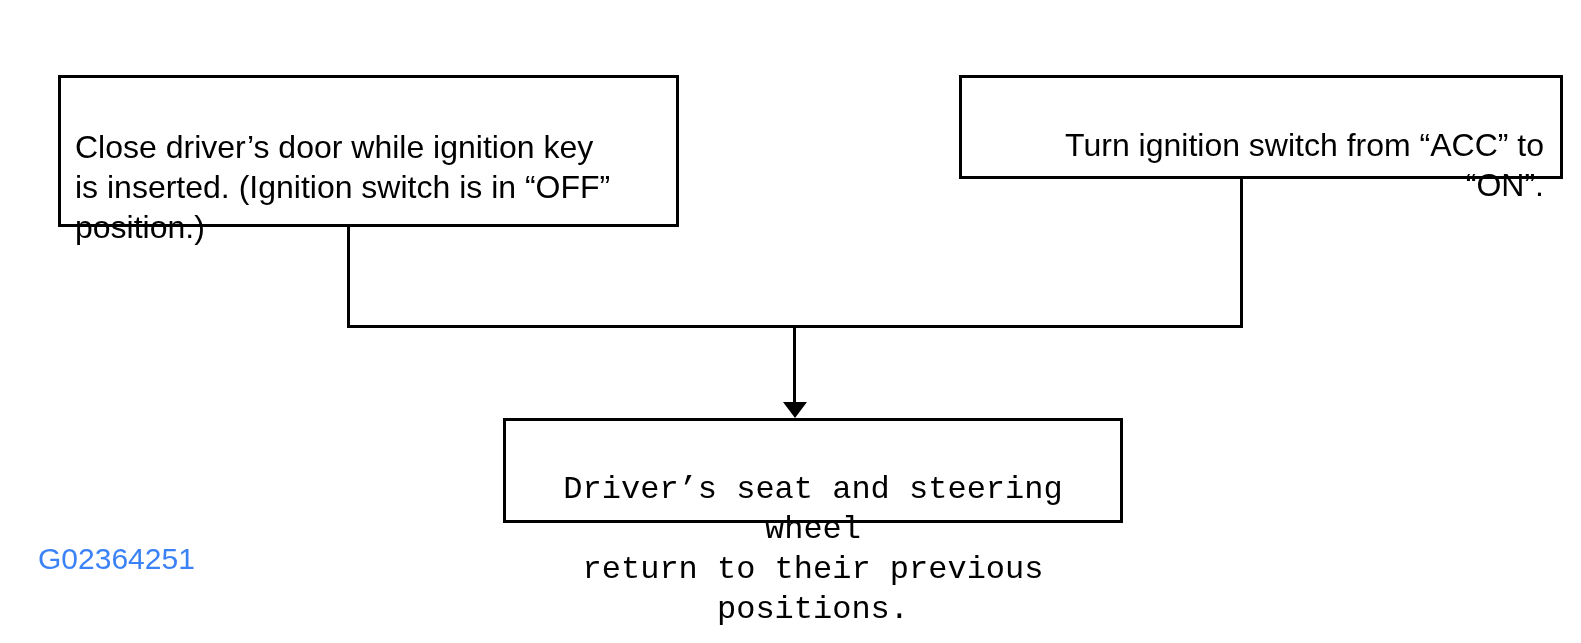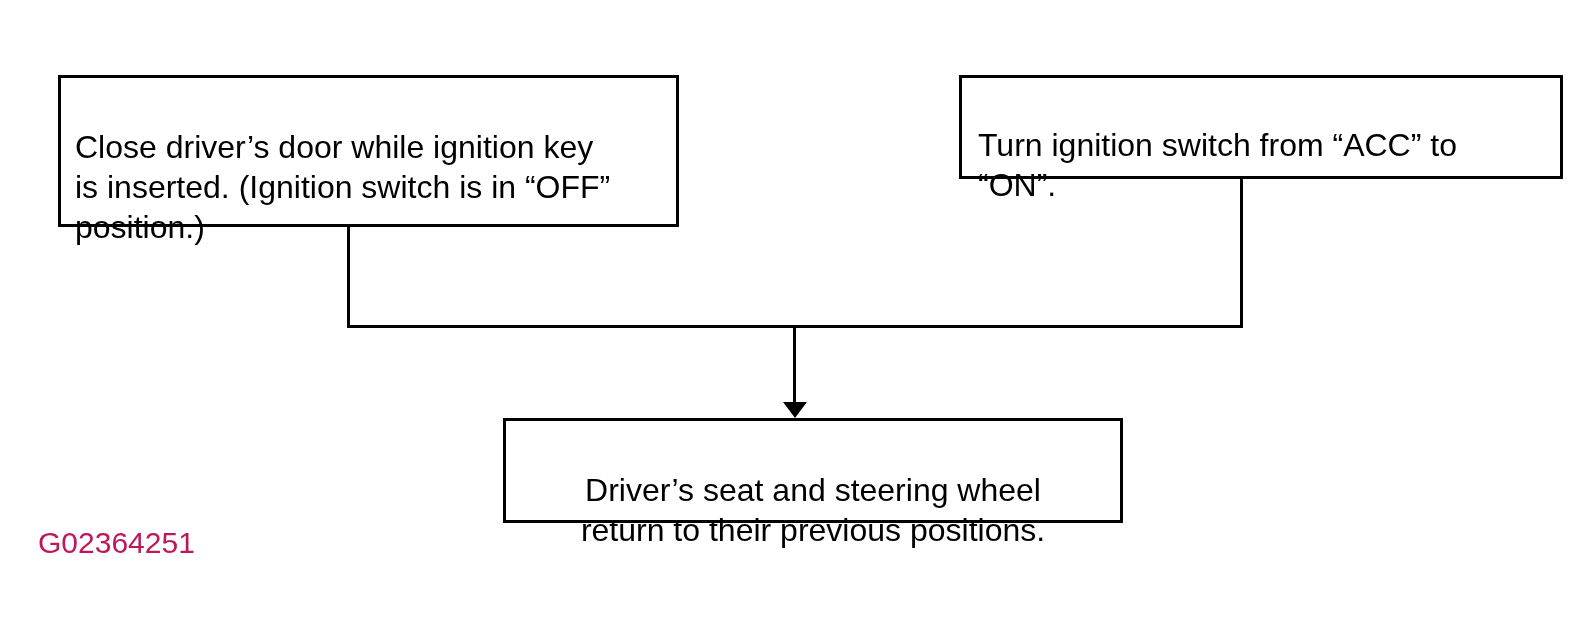--- a/index.html
+++ b/index.html
@@ -34,29 +34,30 @@
     height: 152px;
     padding: 9px 14px;
     text-align: left;
   }
   .box-turn-ignition {
     left: 939px;
     top: 75px;
     width: 604px;
     height: 104px;
     padding: 7px 16px;
-    text-align: left;
+    text-align: right;
   }
   .box-result {
     left: 483px;
     top: 418px;
     width: 620px;
     height: 105px;
     padding: 9px 19px;
     text-align: center;
+    font-family: Liberation Mono, monospace;
   }
   .line {
     position: absolute;
     background: #000000;
   }
   .conn-left-vert {
     left: 347px;
     top: 226px;
     width: 3px;
     height: 102px;
@@ -85,24 +86,24 @@
     top: 402px;
     width: 0;
     height: 0;
     border-left: 12px solid transparent;
     border-right: 12px solid transparent;
     border-top: 16px solid #000000;
   }
   .figure-id {
     position: absolute;
     left: 38px;
-    top: 525px;
+    top: 541px;
     font-size: 30px;
     line-height: 36px;
-    color: #be185d;
+    color: #3b82f6;
   }
 </style>
 </head>
 <body>
 
 <div class="canvas">
 
   <div class="flow-box box-close-door">
     <span>Close driver’s door while ignition key
 is inserted. (Ignition switch is in “OFF”

